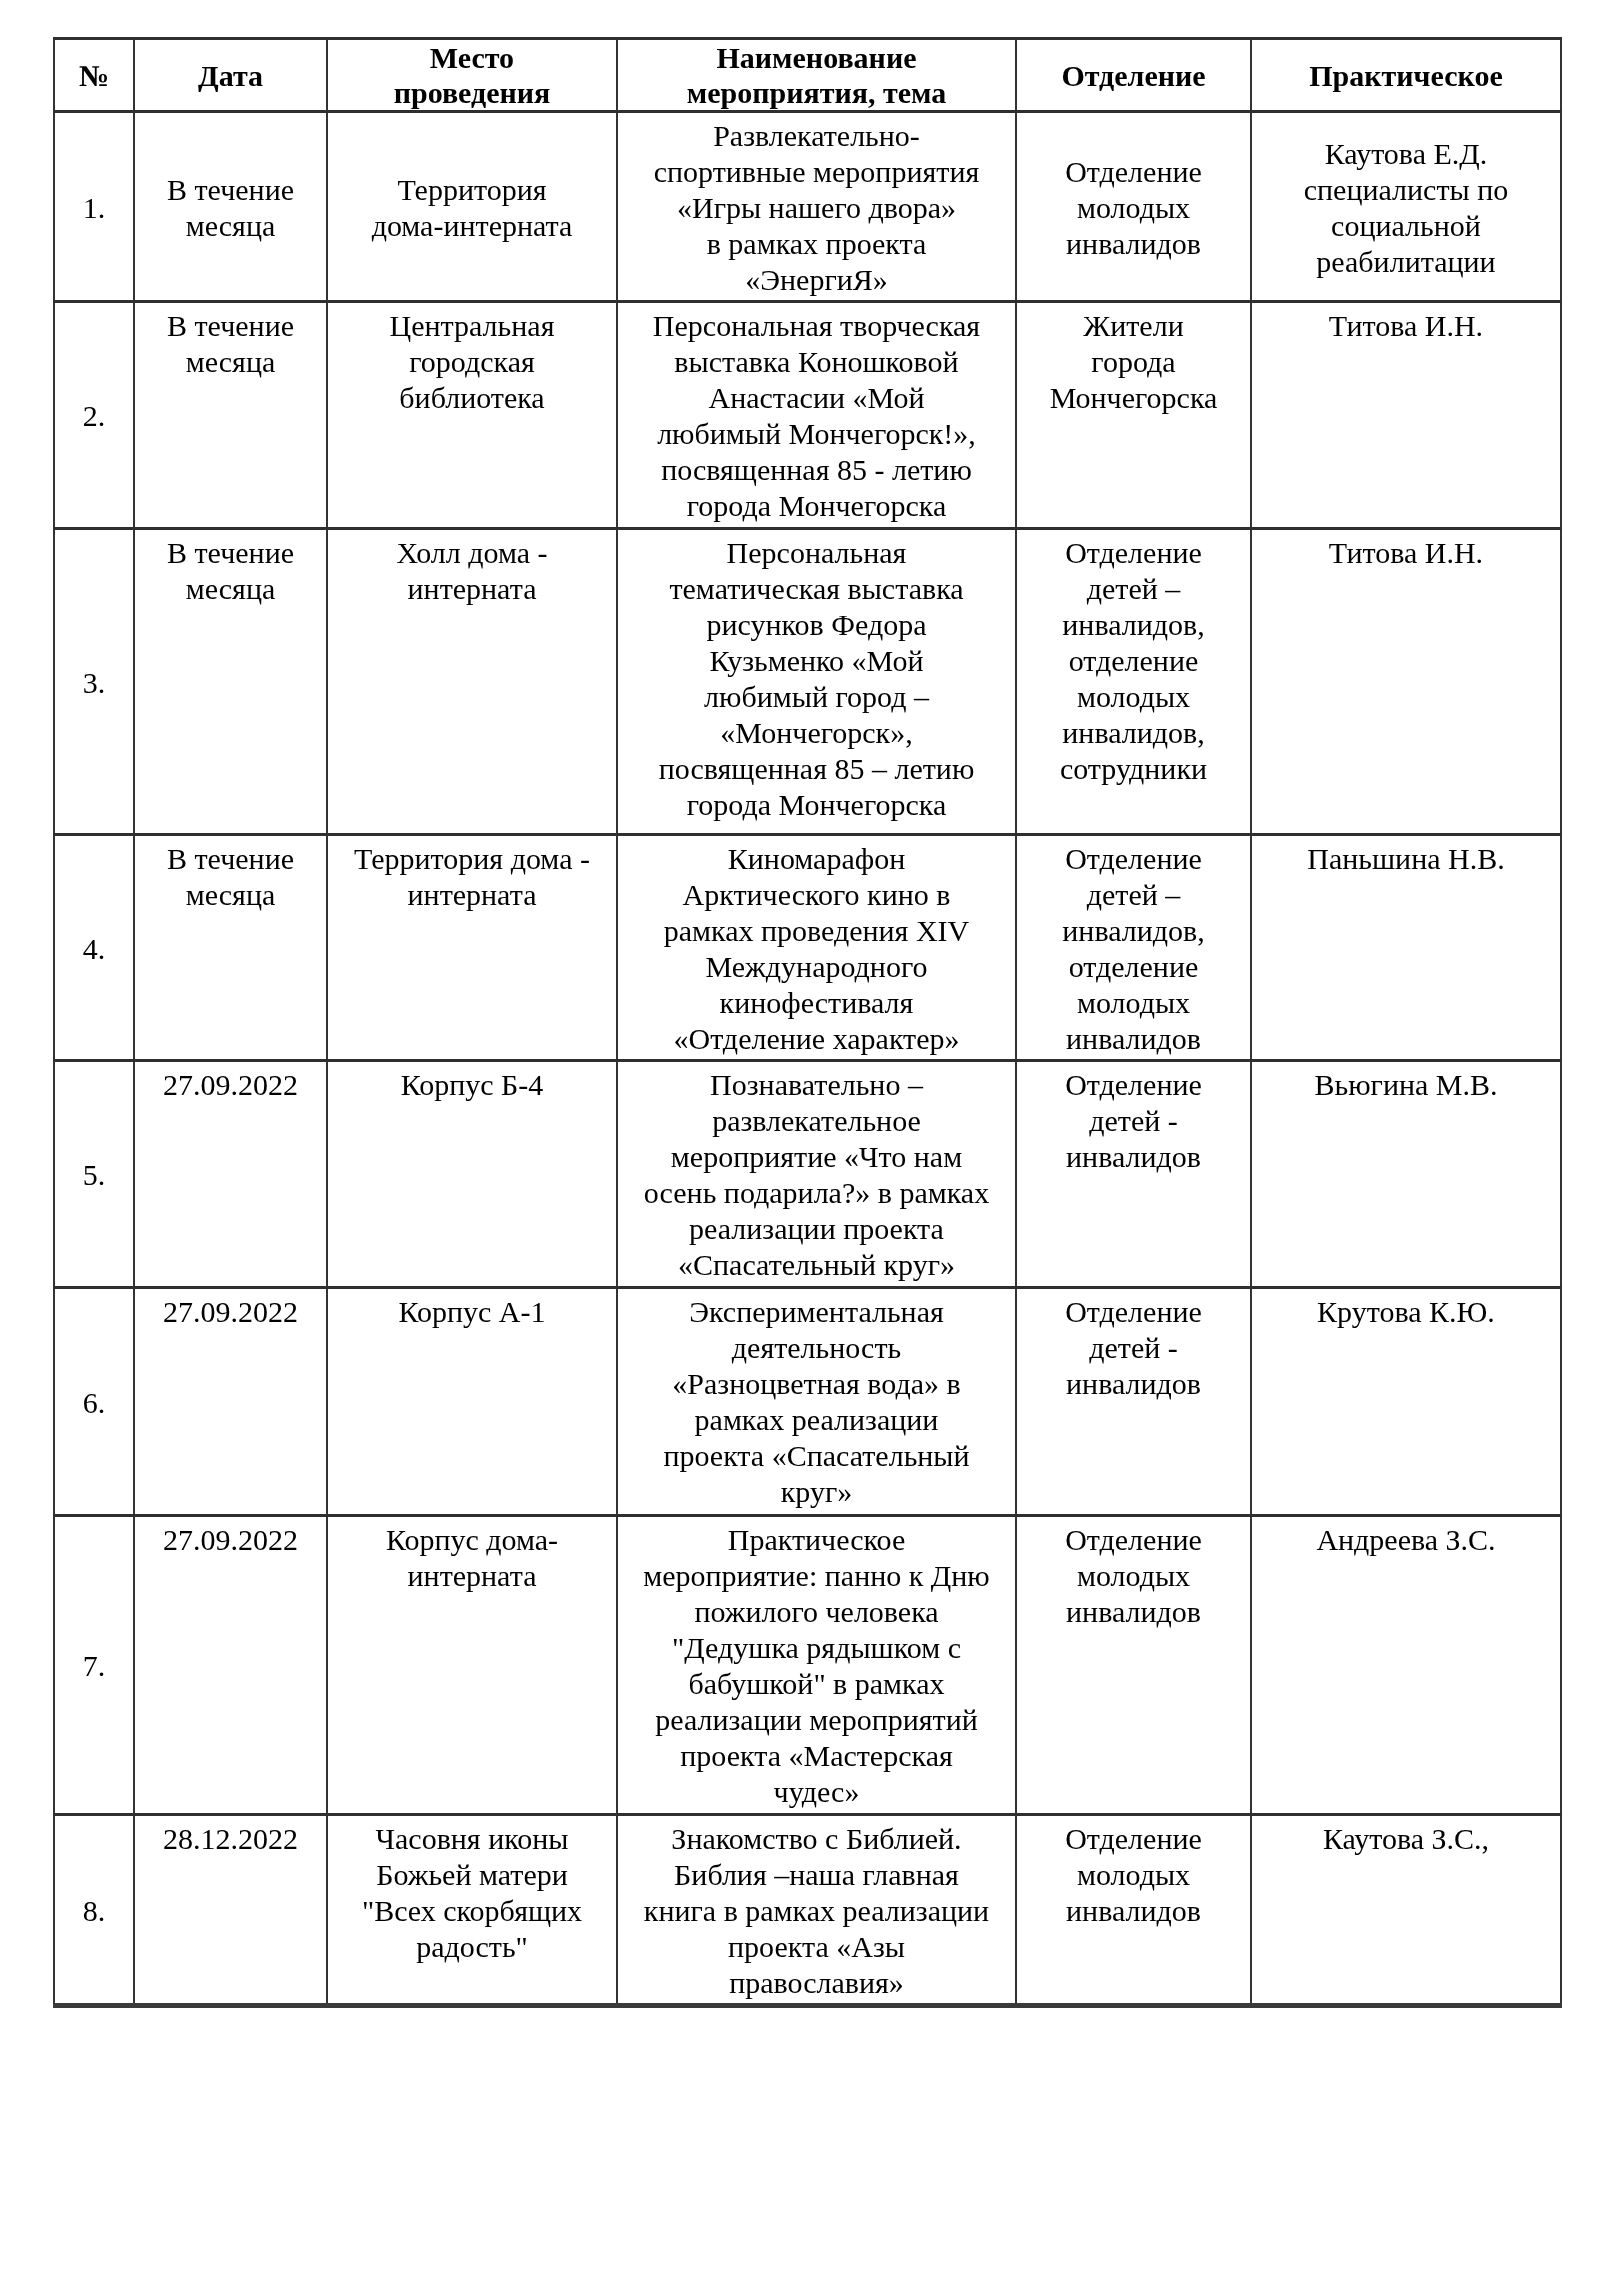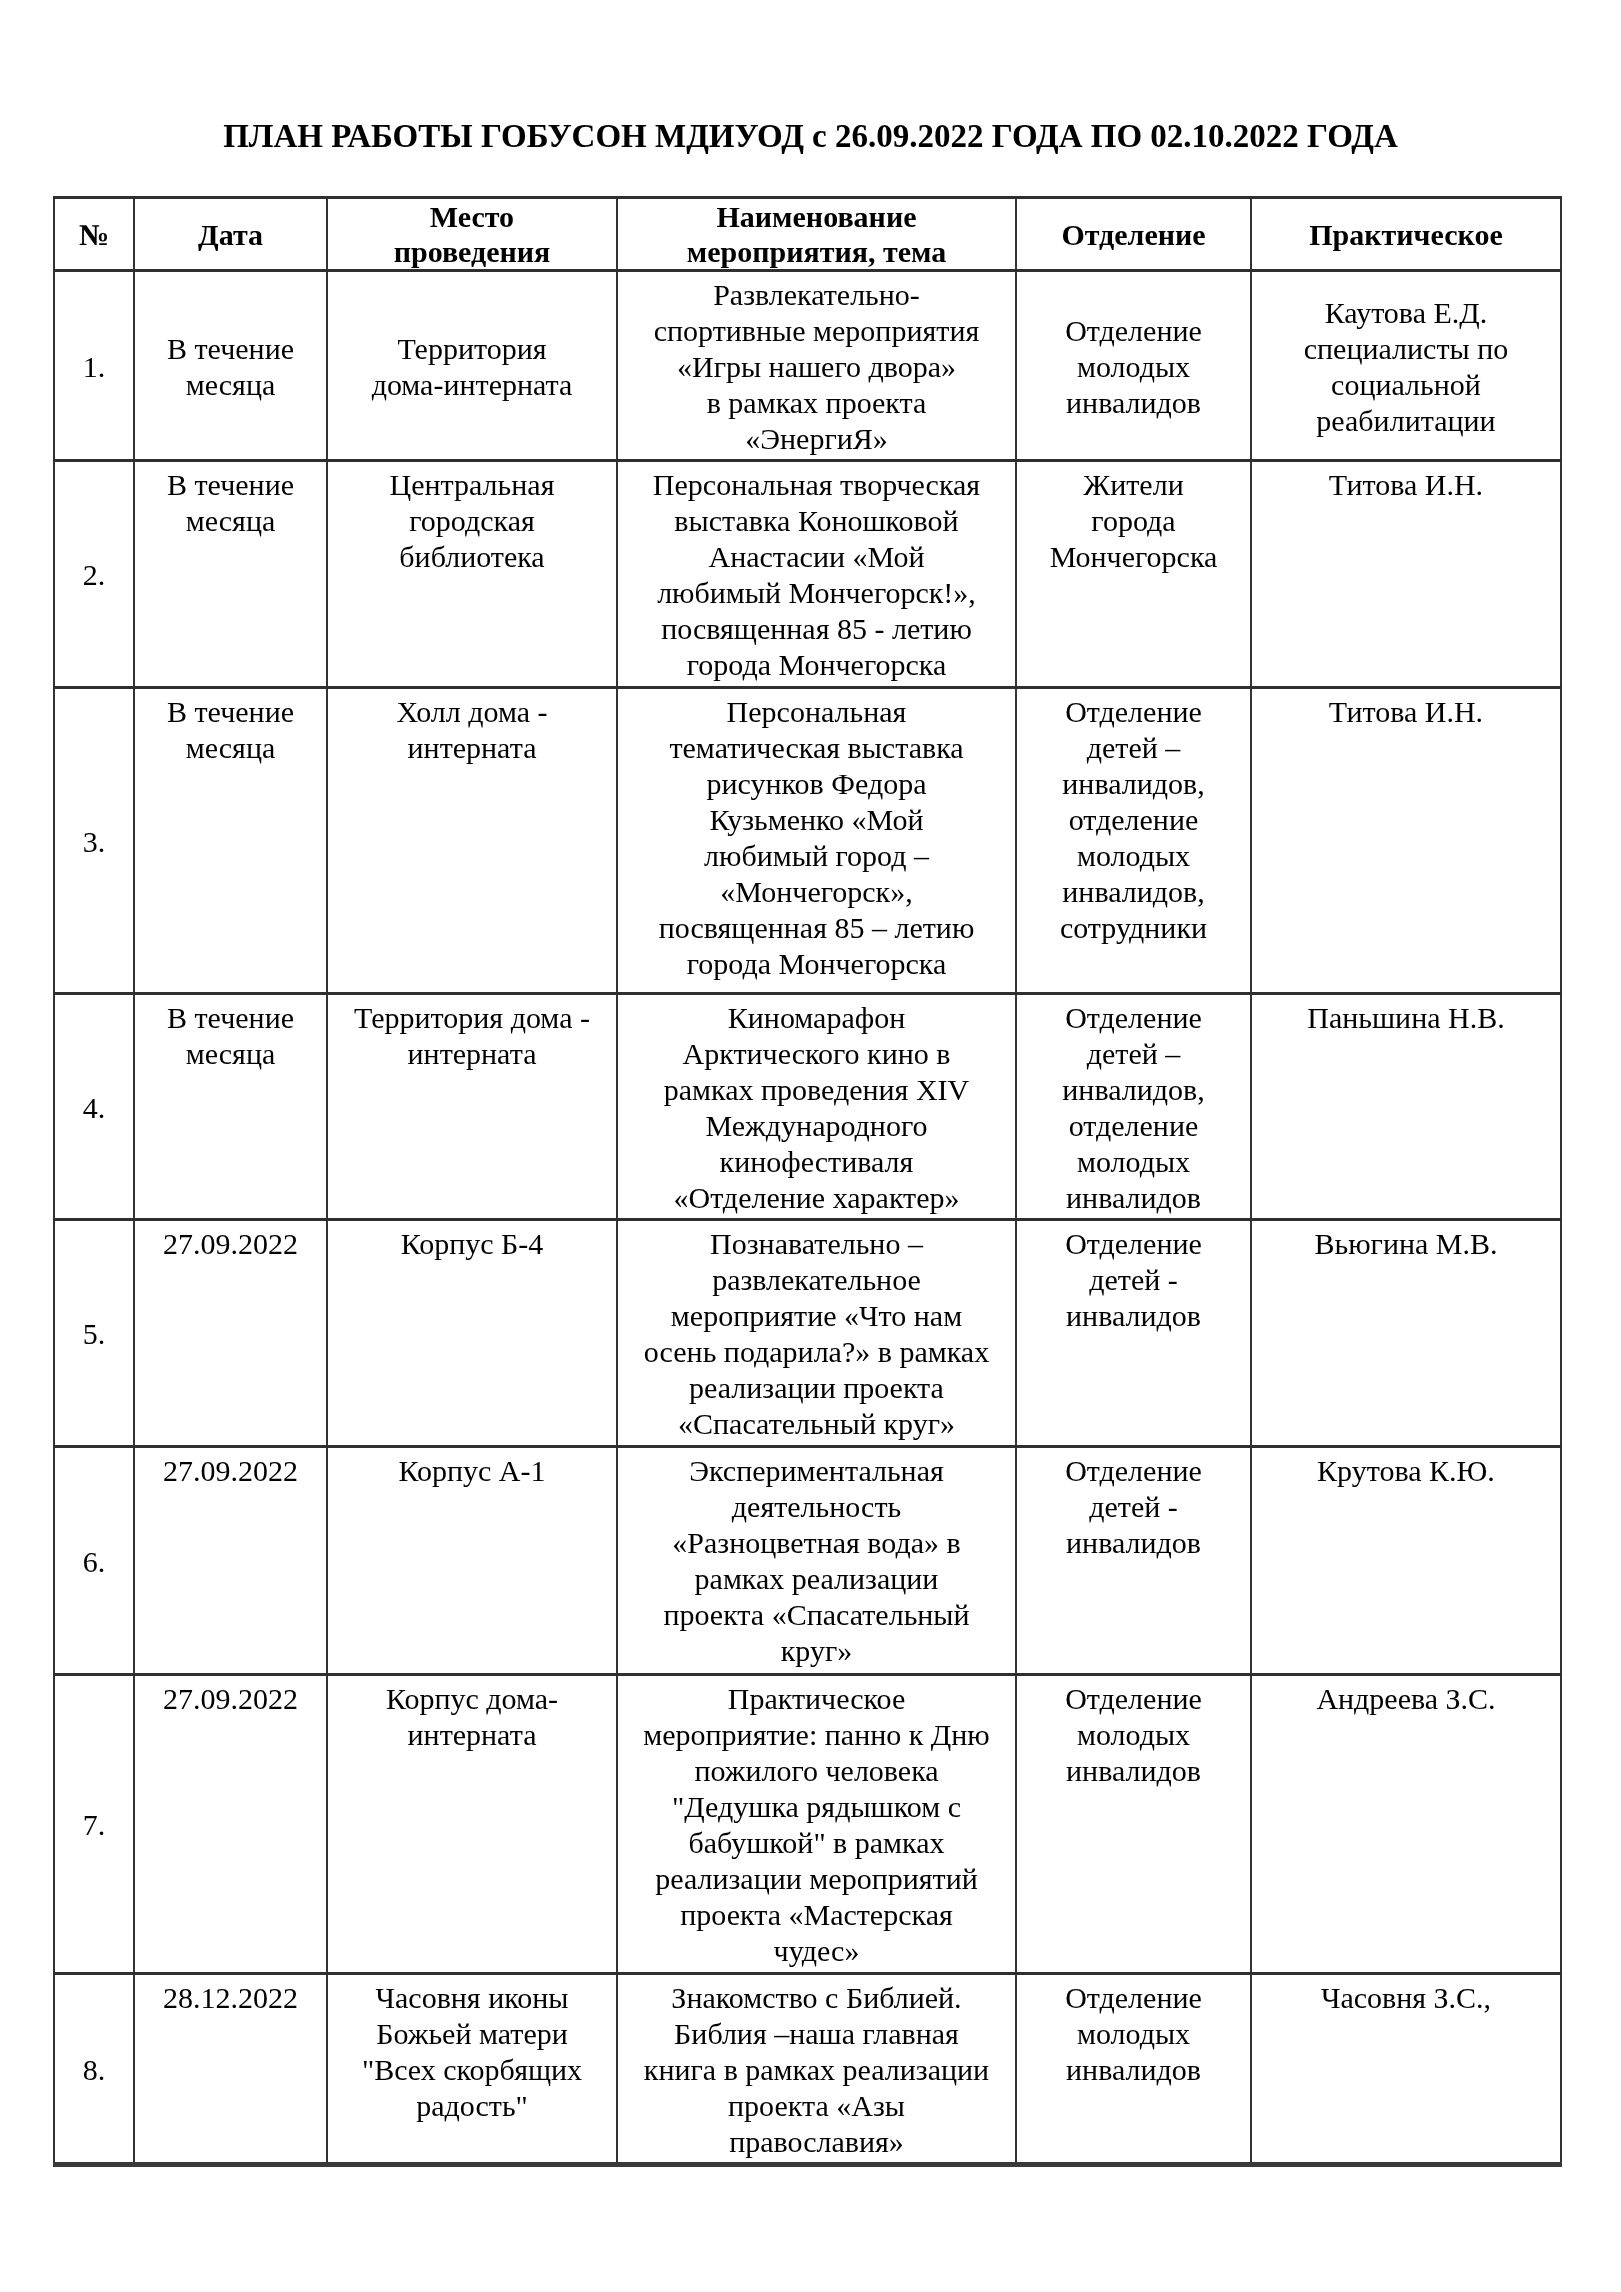--- a/index.html
+++ b/index.html
@@ -72,21 +72,20 @@
   .plan-table tbody tr:nth-child(5) { height: 227px; }
   .plan-table tbody tr:nth-child(6) { height: 228px; }
   .plan-table tbody tr:nth-child(7) { height: 299px; }
   .plan-table tbody tr:nth-child(8) { height: 190px; }
 </style>
 </head>
 <body>
 
 <div class="page">
 
-  <h1 class="title">ПЛАН РАБОТЫ ГОБУСОН МДИУОД с 26.09.2022 ГОДА ПО 02.10.2022 ГОДА</h1>
 
   <table class="plan-table">
     <colgroup>
       <col style="width:80px">
       <col style="width:193px">
       <col style="width:290px">
       <col style="width:399px">
       <col style="width:235px">
       <col style="width:310px">
     </colgroup>
@@ -246,19 +245,19 @@
 "Всех скорбящих
 радость"</td>
     <td class="cell-event">Знакомство с Библией.
 Библия –наша главная
 книга в рамках реализации
 проекта «Азы
 православия»</td>
     <td class="cell-participants">Отделение
 молодых
 инвалидов</td>
-    <td class="cell-responsible">Часовня З.С.,</td>
+    <td class="cell-responsible">Каутова З.С.,</td>
   </tr>
 </tbody>
   </table>
 
 </div>
 
 
 </body></html>

